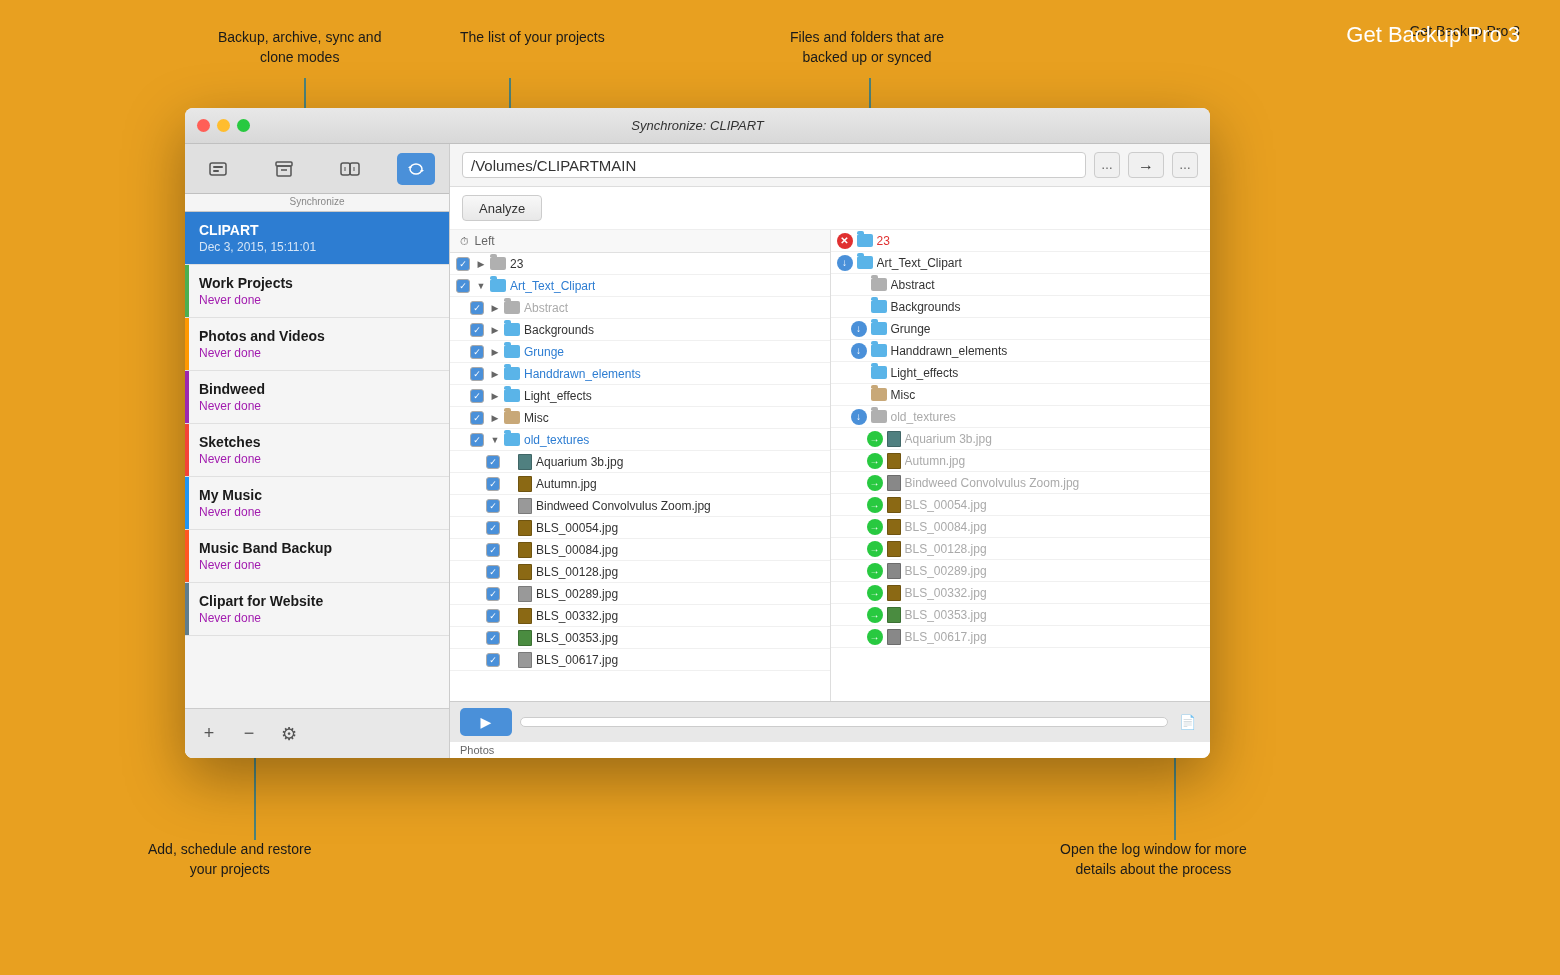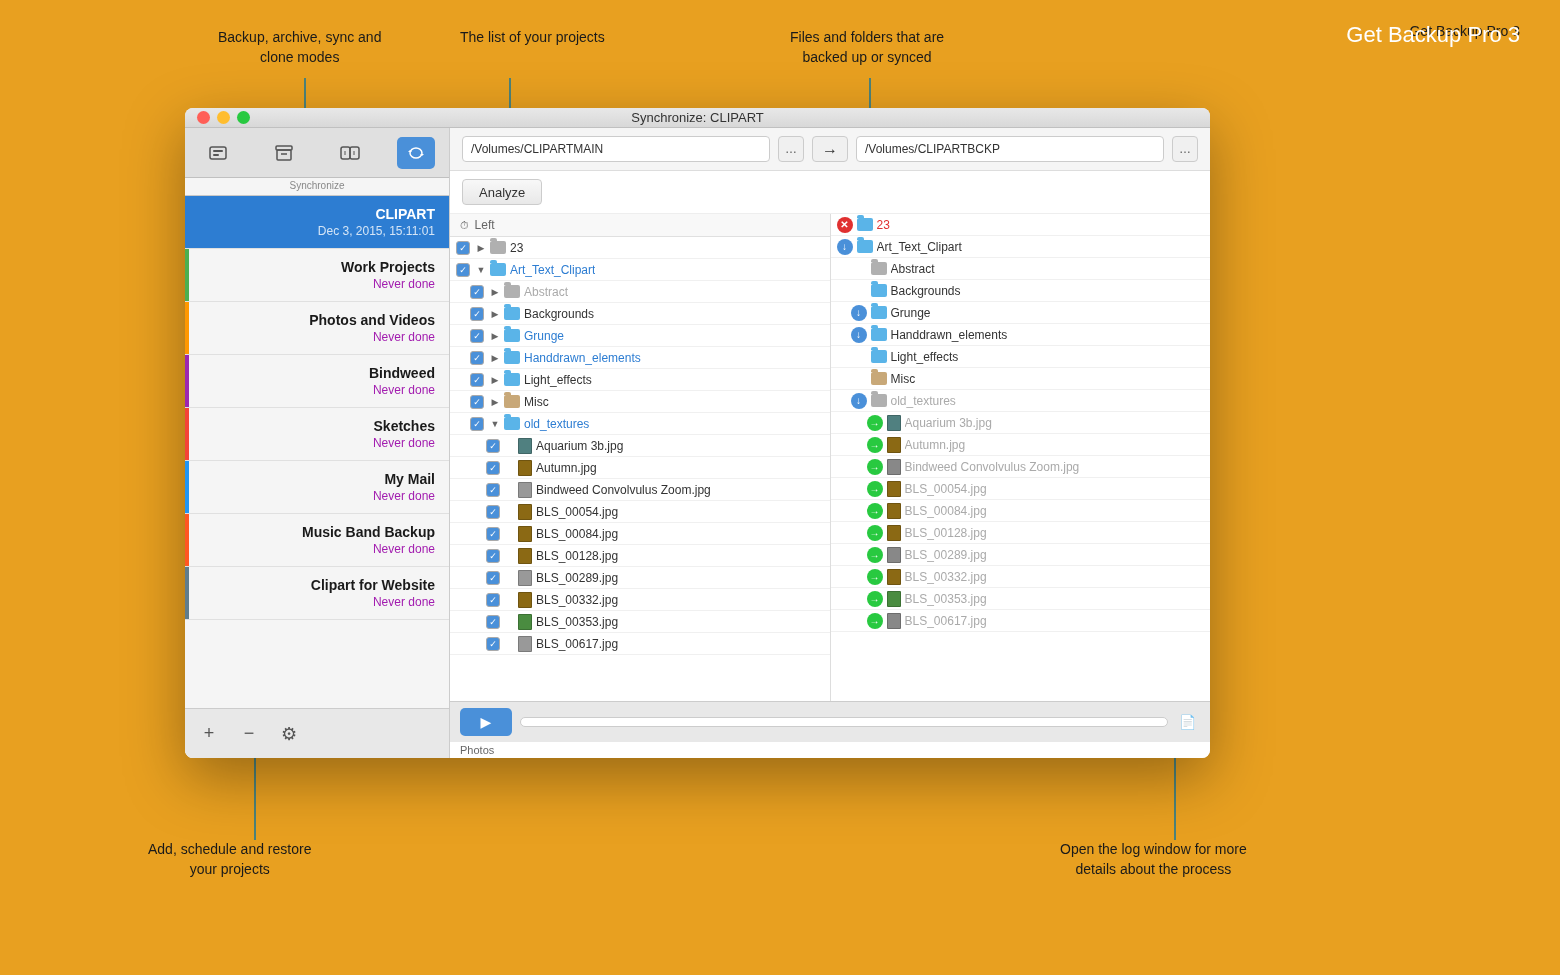--- a/index.html
+++ b/index.html
@@ -43,27 +43,28 @@
       border-radius: 8px;
       box-shadow: 0 20px 60px rgba(0,0,0,0.35);
       overflow: hidden;
       display: flex;
       flex-direction: column;
     }
 
     
     .title-bar {
       background: linear-gradient(to bottom, #e8e8e8, #d8d8d8);
-      height: 20px;
+      height: 36px;
       display: flex;
       align-items: center;
       justify-content: center;
       position: relative;
       border-bottom: 1px solid #c0c0c0;
       flex-shrink: 0;
+      font-style: italic;
     }
 
     .traffic-lights {
       position: absolute;
       left: 12px;
       display: flex;
       gap: 7px;
       align-items: center;
     }
 
@@ -139,21 +140,20 @@
     .project-list {
       flex: 1;
       overflow-y: auto;
     }
 
     .project-item {
       padding: 10px 14px;
       border-bottom: 1px solid #e0e0e0;
       cursor: pointer;
       position: relative;
-      text-align: right;
     }
 
     .project-item.active {
       background: #2d7dd2;
     }
 
     .project-item-name {
       font-size: 14px;
       font-weight: 600;
       color: #1a1a1a;
@@ -222,21 +222,21 @@
       gap: 8px;
       flex-shrink: 0;
     }
 
     .path-input {
       flex: 1;
       height: 26px;
       border: 1px solid #ccc;
       border-radius: 4px;
       padding: 0 8px;
-      font-size: 12px;
+      font-size: 15px;
       background: #fff;
       color: #333;
     }
 
     .path-btn {
       width: 26px;
       height: 26px;
       border: 1px solid #ccc;
       border-radius: 4px;
       background: #f0f0f0;
@@ -547,21 +547,21 @@
             <div class="project-item-name">Bindweed</div>
             <div class="project-item-sub">Never done</div>
           </div>
           <div class="project-item">
             <div class="project-color-bar" style="background: rgb(244, 67, 54);"></div>
             <div class="project-item-name">Sketches</div>
             <div class="project-item-sub">Never done</div>
           </div>
           <div class="project-item">
             <div class="project-color-bar" style="background: rgb(33, 150, 243);"></div>
-            <div class="project-item-name">My Mail</div>
+            <div class="project-item-name">My Music</div>
             <div class="project-item-sub">Never done</div>
           </div>
           <div class="project-item">
             <div class="project-color-bar" style="background: rgb(255, 87, 34);"></div>
             <div class="project-item-name">Music Band Backup</div>
             <div class="project-item-sub">Never done</div>
           </div>
           <div class="project-item">
             <div class="project-color-bar" style="background: rgb(96, 125, 139);"></div>
             <div class="project-item-name">Clipart for Website</div>
@@ -575,21 +575,20 @@
         <div class="bottom-btn">⚙</div>
       </div>
     </div>
 
     <div class="main-panel">
 
       <div class="path-bar">
         <input class="path-input" type="text" value="/Volumes/CLIPARTMAIN" style="">
         <div class="path-btn">…</div>
         <div class="arrow-btn">→</div>
-        <input class="path-input" type="text" value="/Volumes/CLIPARTBCKP" style="">
         <div class="path-btn">…</div>
       </div>
 
       <div class="analyze-bar">
         <button class="analyze-btn">Analyze</button>
       </div>
 
       <div class="file-tree-container">
 
         <div class="file-tree-panel" style="flex:1;">

